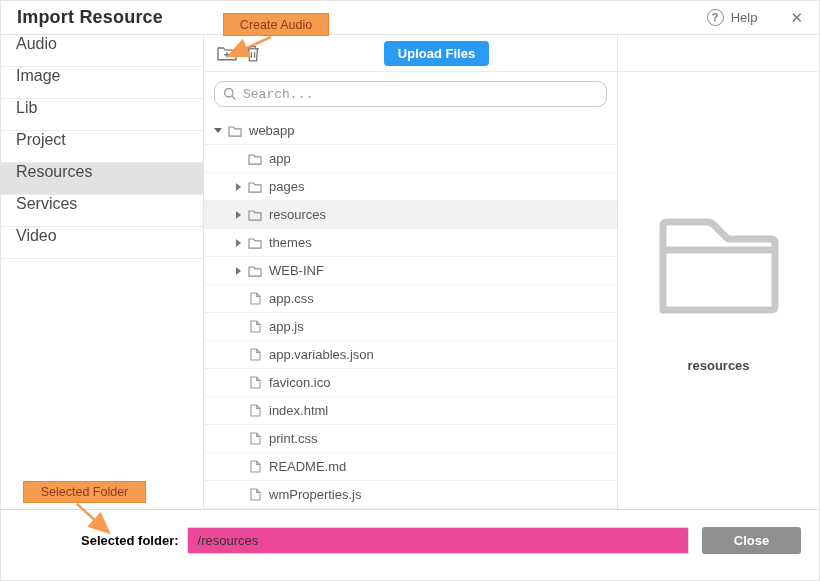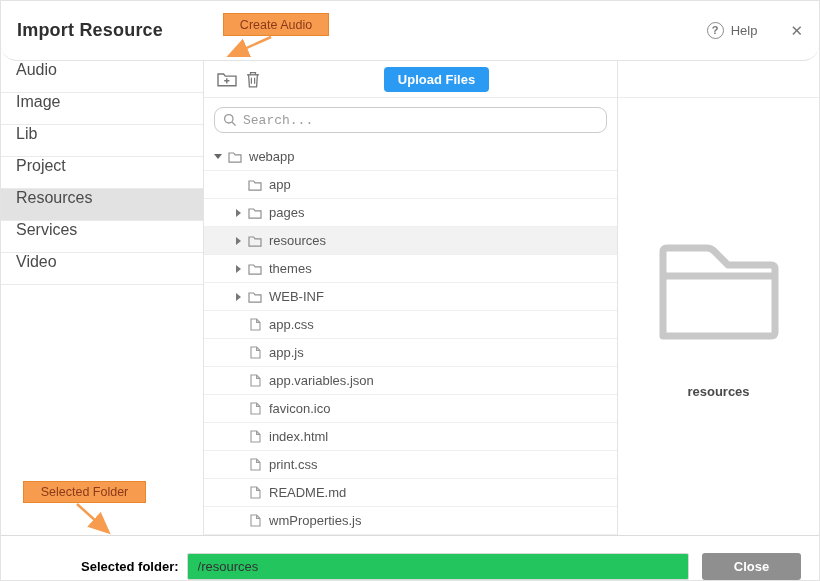--- a/index.html
+++ b/index.html
@@ -1,21 +1,21 @@
 <!DOCTYPE html>
 <html><head>
 <meta charset="utf-8">
 <style>
   * { margin:0; padding:0; box-sizing:border-box; }
   html,body { background:#fff; }
   body { font-family:"Liberation Sans","DejaVu Sans",sans-serif; color:#444; }
   .dialog { position:relative; width:820px; height:581px; background:#fff; border:1px solid #e3e3e3; overflow:hidden; }
 
   
-  .header { height:60px; display:flex; align-items:center; border-bottom:1px solid #e4e4e4; padding:0 16px;border-radius:16px; }
+  .header { height:34px; display:flex; align-items:center; border-bottom:1px solid #e4e4e4; padding:0 16px; }
   .title { font-size:18px; font-weight:700; color:#2f2f2f; letter-spacing:.2px; }
   .header-right { margin-left:auto; display:flex; align-items:center; gap:7px; }
   .help-circle { width:17px; height:17px; border:1.2px solid #8a8a8a; border-radius:50%; color:#777;
                  font-size:11px; line-height:14px; text-align:center; font-weight:700; cursor:pointer; }
   .help-label { font-size:13px; color:#666; cursor:pointer; }
   .close-x { font-size:15px; color:#777; margin-left:26px; cursor:pointer; }
 
   
   .body { display:flex; height:474px; }
 
@@ -49,21 +49,21 @@
   .tlabel { color:#555;text-align:center; }
 
   .right { flex:1; display:flex; flex-direction:column; }
   .right-top { height:37px; border-bottom:1px solid #ececec; }
   .preview { text-align:center; padding-top:146px; }
   .preview-label { display:block; margin-top:40px; font-size:13px; font-weight:700; color:#4a4a4a; }
 
   
   .footer { height:62px; border-top:1px solid #dcdcdc; display:flex; align-items:center; padding:0 18px; background:#fff; }
   .footer-label { margin-left:62px; font-size:13px; font-weight:700; color:#000000; }
-  .footer-input { flex:1; height:27px; margin:0 13px 0 8px; background:#22c55e; border:1px solid #d8d8d8;
+  .footer-input { flex:1; height:27px; margin:0 13px 0 8px; background:#ec4899; border:1px solid #d8d8d8;
                   border-radius:2px; padding:0 10px; font-family:inherit; font-size:13px; color:#333; outline:none; }
   .close-btn { width:99px; height:27px; background:#8f8f8f; color:#fff; border:none; border-radius:3px;
                font-family:inherit; font-size:13px; font-weight:700; cursor:pointer; }
 
   
   .callout { position:absolute; background:#f79b4e; border:1px solid #e8872e; color:#8c3a1c;
              font-size:12.5px; display:flex; align-items:center; justify-content:center; z-index:5; }
   .callout-create { left:222px; top:12px; width:106px; height:23px; }
   .callout-selected { left:22px; top:480px; width:123px; height:22px; }
   .arrows { position:absolute; inset:0; width:820px; height:581px; pointer-events:none; z-index:4; }

